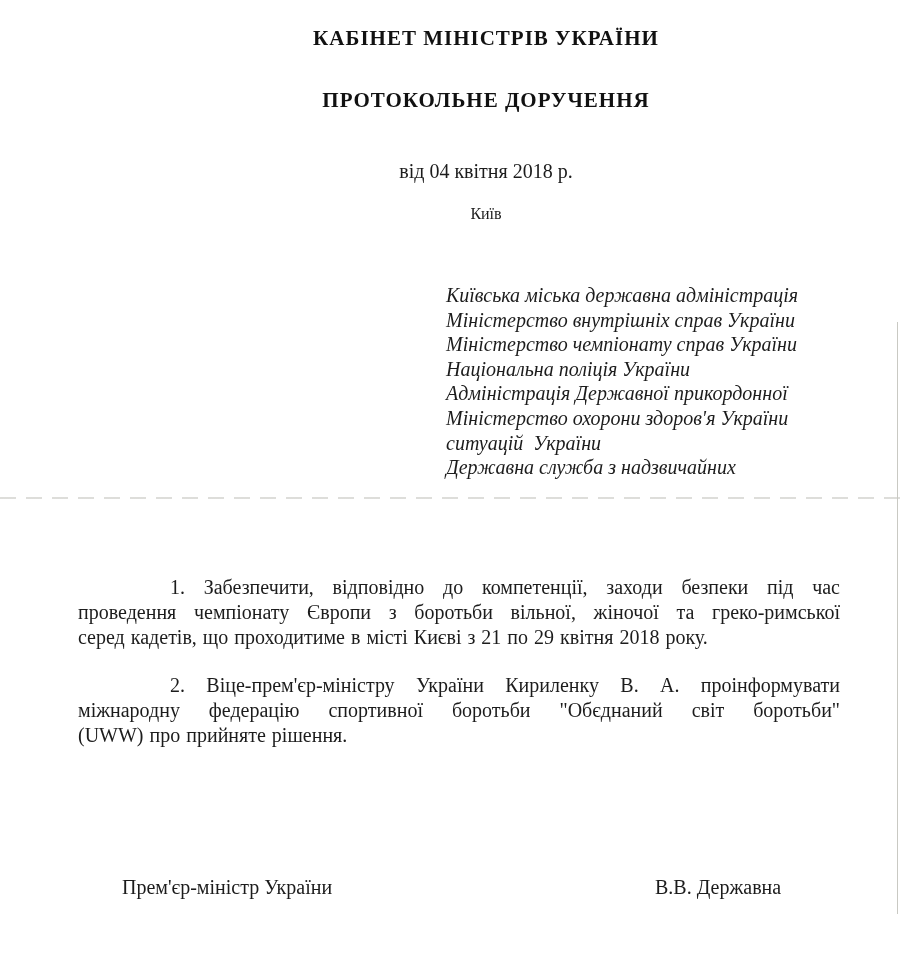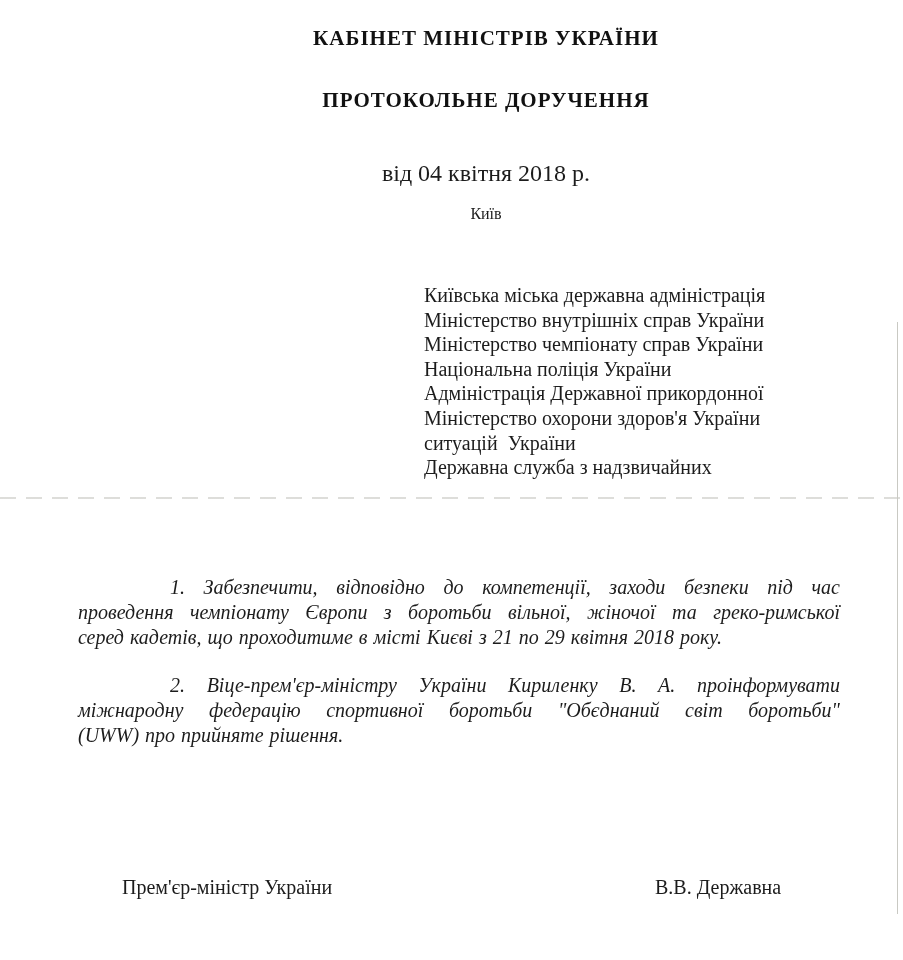--- a/index.html
+++ b/index.html
@@ -19,43 +19,44 @@
   }
   
   .center-band {
     position: absolute;
     left: 70px;
     width: 832px;
     text-align: center;
   }
   .org-title   { top: 26px;  font-size: 21px; font-weight: bold; letter-spacing: 1px; color: #111; }
   .doc-title   { top: 80px;  font-size: 21px; font-weight: bold; letter-spacing: 1px; color: #111; margin-top: 8px; }
-  .date-line   { top: 160px; font-size: 24px; }
+  .date-line   { top: 160px; font-size: 20px; }
   .city-line   { top: 205px; font-size: 16px; }
 
   .addressees {
     position: absolute;
-    left: 424px;
+    left: 446px;
     top: 283px;
     width: 424px;
     font-size: 20px;
     line-height: 24.6px;
+    font-style: italic;
   }
   .addr-line { white-space: pre-wrap; }
 
   .para {
     position: absolute;
     left: 78px;
     width: 762px;
     font-size: 20px;
     line-height: 25px;
   }
   .para1 { top: 575px; }
   .para2 { top: 673px; }
-  .pline { text-align: justify; text-align-last: justify; word-spacing: 1px; font-style: italic; }
+  .pline { text-align: justify; text-align-last: justify; word-spacing: 1px; }
   .pline:first-child { text-indent: 92px; }
   .pline:last-child  { text-align-last: left; }
 
   .signature {
     position: absolute;
     top: 876px;
     left: 0;
     width: 903px;
     font-size: 20px;
   }

